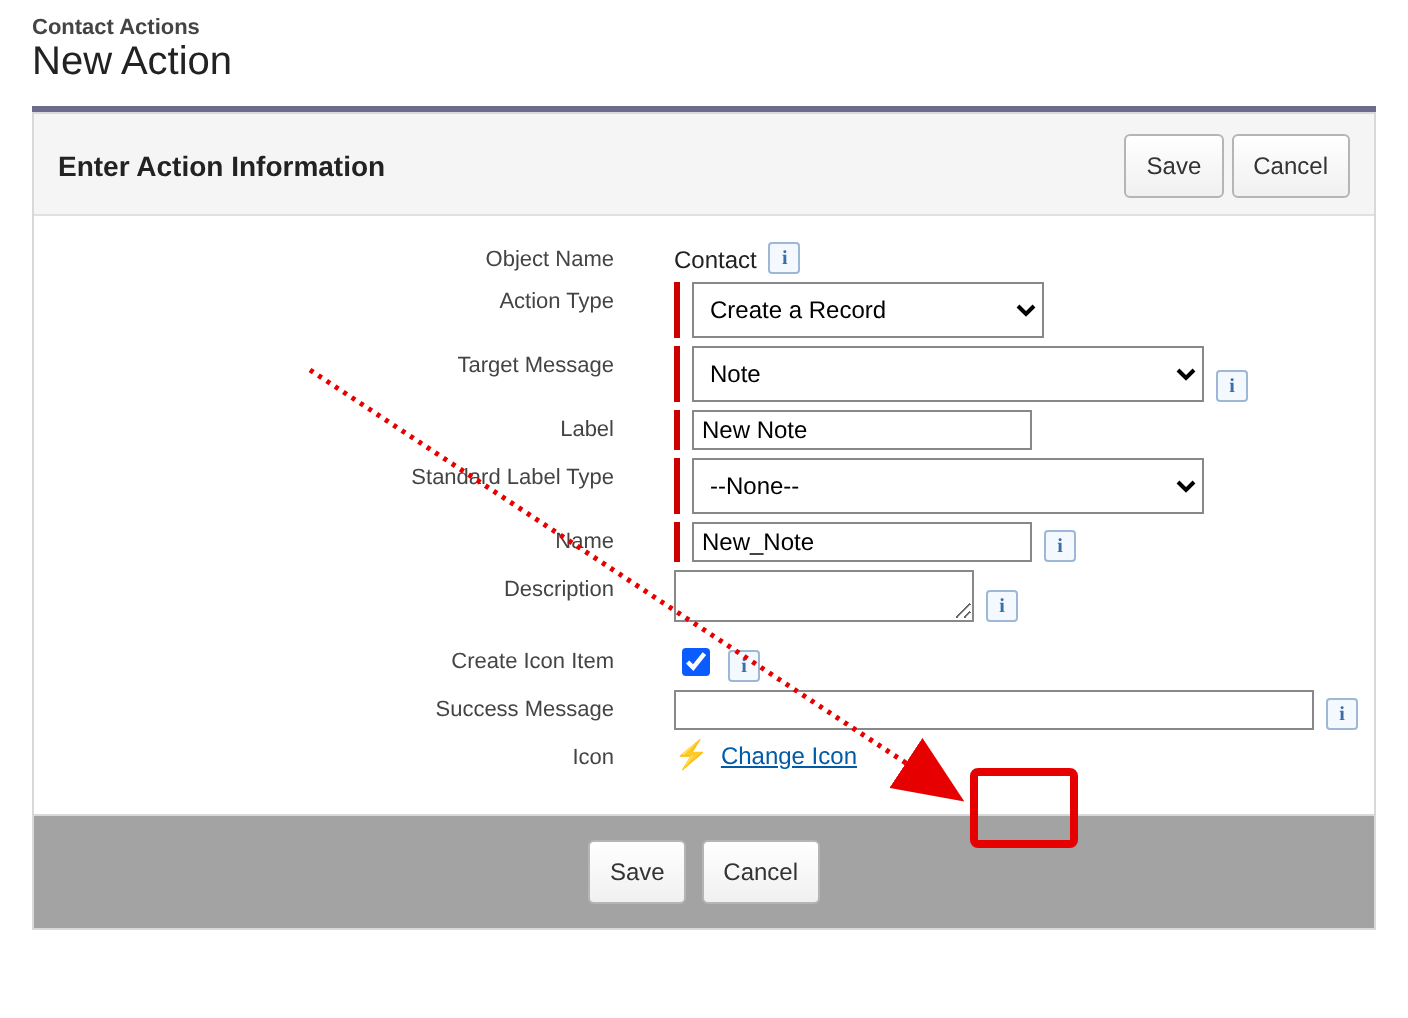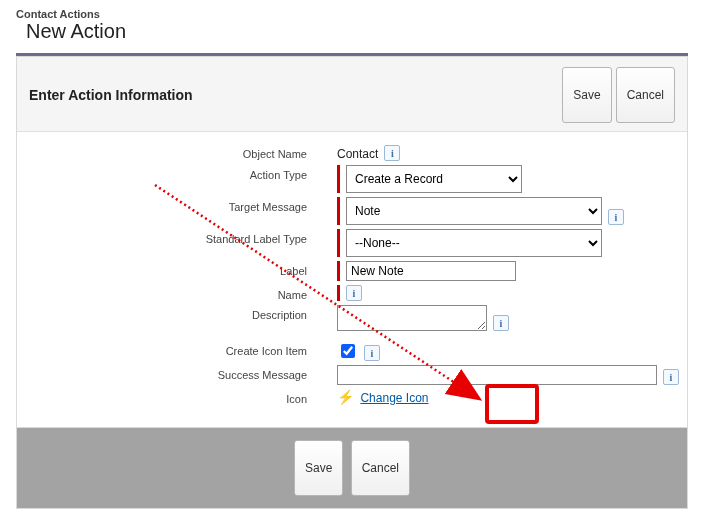--- a/index.html
+++ b/index.html
@@ -20,21 +20,20 @@
   }
   .breadcrumb {
     font-size: 11px;
     color: #444;
     font-weight: bold;
   }
   .page-title {
     font-size: 20px;
     font-weight: 400;
     color: #222;
-    margin-left: 10px;
   }
   .topbar-sep {
     height: 3px;
     background: #6b6b8c;
     margin: 0 16px;
   }
   .section {
     border: 1px solid #d9d9d9;
     margin: 0 16px;
     background: #c2410c;
@@ -47,21 +46,21 @@
     background: #f5f5f5;
   }
   .section-title {
     font-size: 14px;
     font-weight: bold;
     flex: 1;
   }
   .btn {
     font-family: Arial, Helvetica, sans-serif;
     font-size: 12px;
-    padding: 20px 10px;
+    padding: 8px 10px;
     background: linear-gradient(#ffffff,#f0f0f0);
     border: 1px solid #b5b5b5;
     border-radius: 3px;
     color: #333;
     cursor: pointer;
     margin-left: 4px;
   }
   .form-body {
     background: #fff;
     padding: 8px 0 18px 0;
@@ -195,41 +194,42 @@
       <div class="val">
         <span class="req-bar"></span>
         <select style="width:256px">
           <option>Note</option>
         </select>
         <span class="info-icon">i</span>
       </div>
     </div>
 
     <div class="row">
+      <div class="lbl">Label</div>
+      <div class="val">
+        <span class="req-bar"></span>
+        <input type="text" style="width: 170px;" value="New Note">
+      </div>
+    </div>
+
+    <div class="row">
       <div class="lbl">Standard Label Type</div>
       <div class="val">
         <span class="req-bar"></span>
         <select style="width:256px">
           <option>--None--</option>
         </select>
       </div>
     </div>
 
     <div class="row">
-      <div class="lbl">Label</div>
-      <div class="val">
-        <span class="req-bar"></span>
-        <input type="text" style="width: 170px;" value="New Note">
-      </div>
-    </div>
-
-    <div class="row">
       <div class="lbl">Name</div>
       <div class="val">
         <span class="req-bar"></span>
+        <input type="text" style="width: 170px;" value="New_Note">
         <span class="info-icon">i</span>
       </div>
     </div>
 
     <div class="row">
       <div class="lbl">Description</div>
       <div class="val">
         <textarea style="width: 150px; height: 26px;"></textarea>
         <span class="info-icon">i</span>
       </div>

